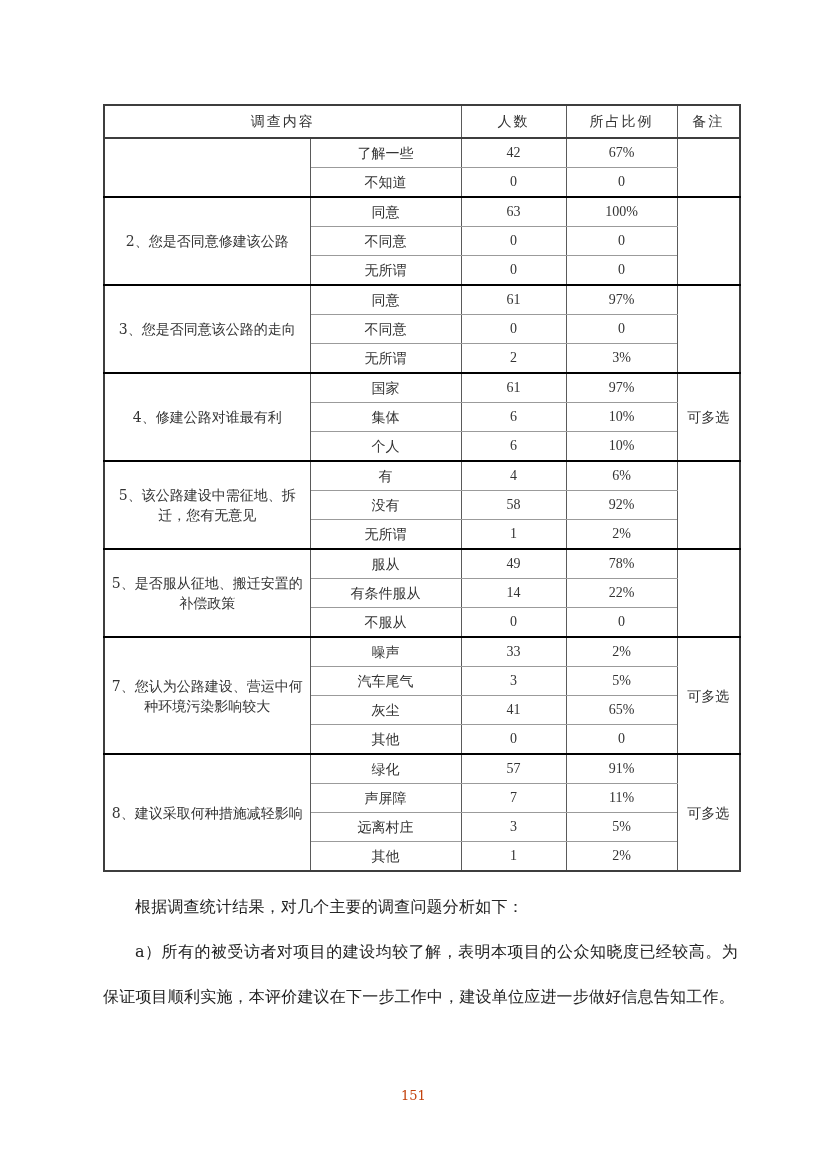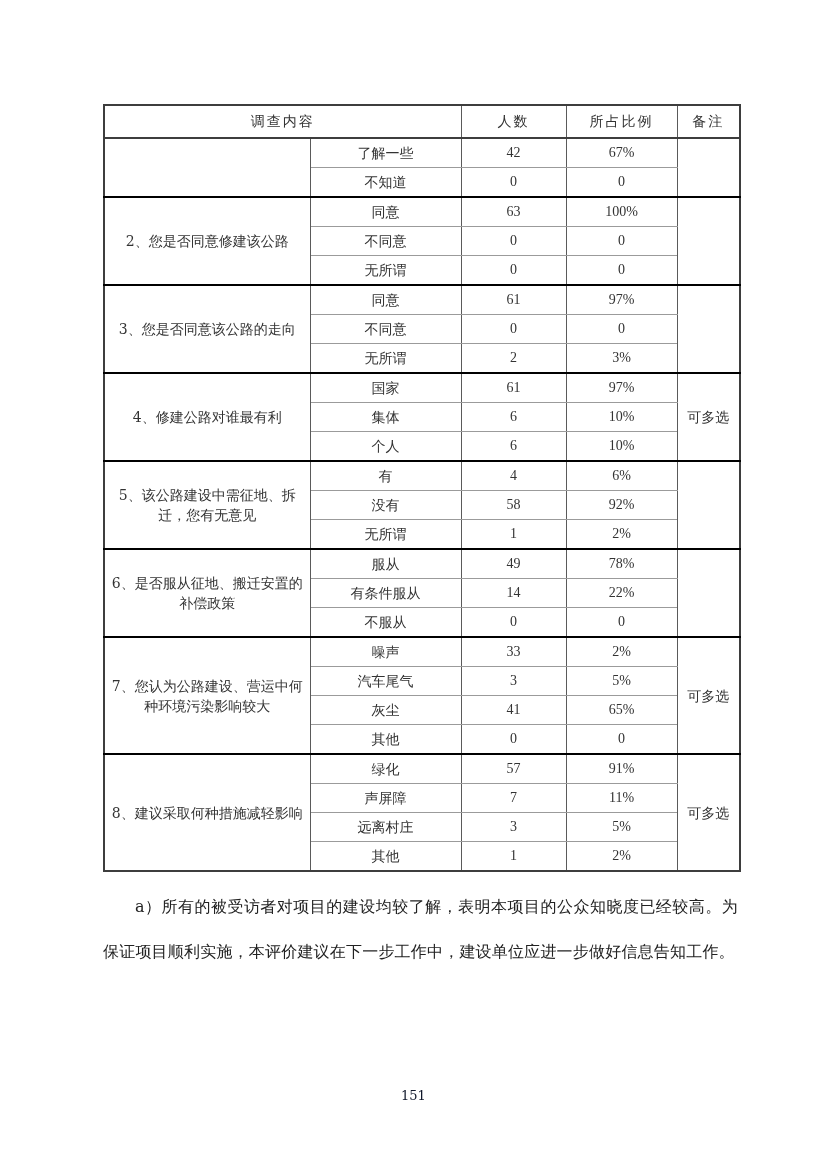--- a/index.html
+++ b/index.html
@@ -79,21 +79,21 @@
     letter-spacing: 0.2px;
   }
   
   .page-number {
     position: absolute;
     top: 1088px;
     left: 0;
     width: 827px;
     text-align: center;
     font-size: 13px;
-    color: #0f172a;
+    color: #c2410c;
   }
 </style>
 </head>
 <body>
 
 <div class="page">
 
   <table class="survey">
     <colgroup>
       <col style="width:206px">
@@ -185,21 +185,21 @@
           <td>没有</td>
           <td class="num-cell">58</td>
           <td class="num-cell">92%</td>
         </tr>
         <tr>
           <td>无所谓</td>
           <td class="num-cell">1</td>
           <td class="num-cell">2%</td>
         </tr>
         <tr class="group-start">
-          <td class="q-cell" rowspan="3">6、是否服从征地、搬迁安置的补偿政策</td>
+          <td class="q-cell" rowspan="3">5、是否服从征地、搬迁安置的补偿政策</td>
           <td>服从</td>
           <td class="num-cell">49</td>
           <td class="num-cell">78%</td>
           <td rowspan="3"></td>
         </tr>
         <tr>
           <td>有条件服从</td>
           <td class="num-cell">14</td>
           <td class="num-cell">22%</td>
         </tr>
@@ -249,18 +249,19 @@
         </tr>
         <tr>
           <td>其他</td>
           <td class="num-cell">1</td>
           <td class="num-cell">2%</td>
         </tr>
       </tbody>
   </table>
 
   <div class="bodytext">
+    <p>根据调查统计结果，对几个主要的调查问题分析如下：</p>
     <p>a）所有的被受访者对项目的建设均较了解，表明本项目的公众知晓度已经较高。为保证项目顺利实施，本评价建议在下一步工作中，建设单位应进一步做好信息告知工作。</p>
   </div>
 
   <div class="page-number">151</div>
 
 </div>
 
 </body></html>

